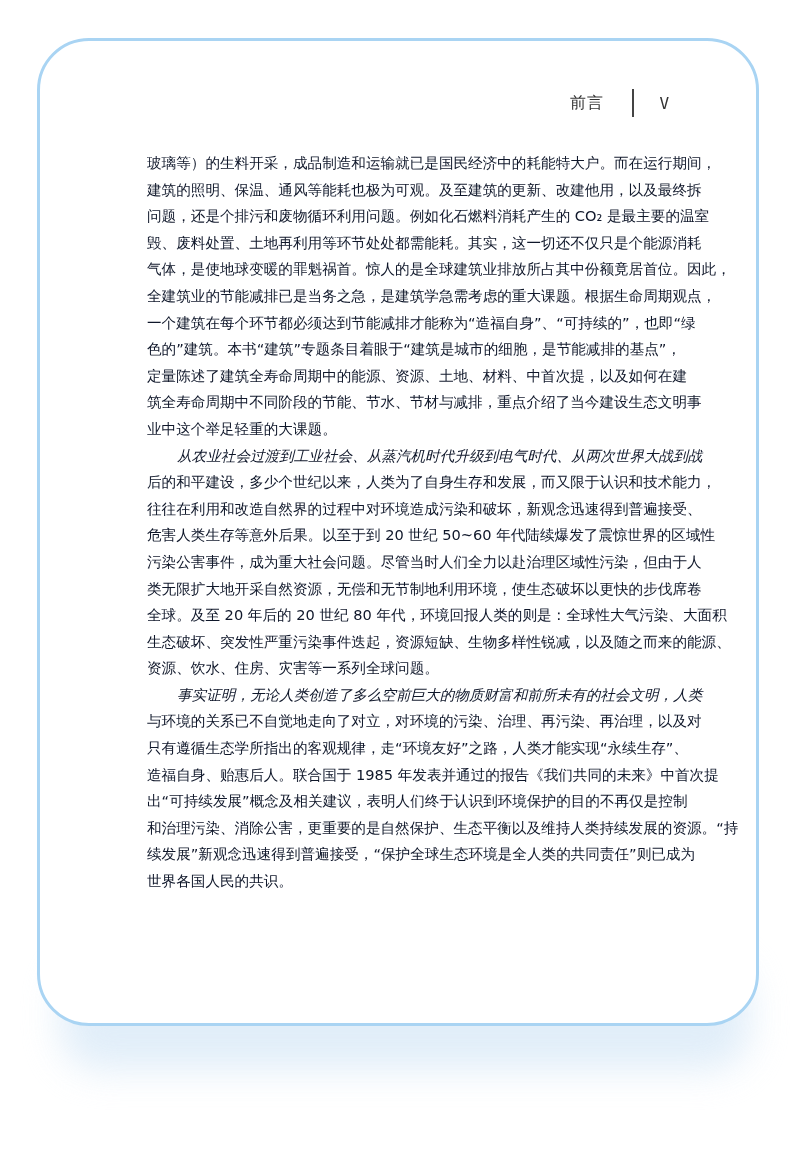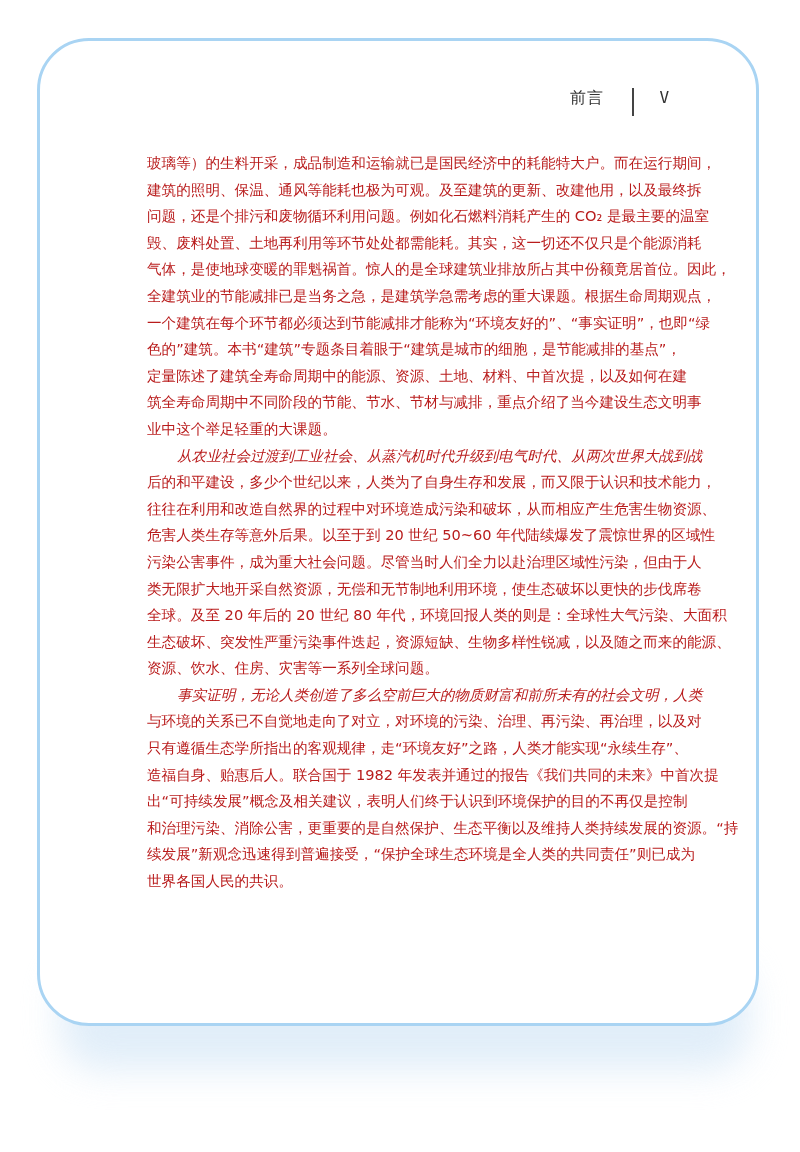--- a/index.html
+++ b/index.html
@@ -14,28 +14,28 @@
     filter:blur(18px);
     opacity:0.85;
   }
   .card {
     position:absolute; left:37px; top:38px; width:722px; height:988px;
     border:3px solid #a9d4f3; border-radius:52px; background:#ffffff;
     box-sizing:border-box;
   }
   .running-head {
     position:absolute; top:88px; left:540px; height:30px;
-    display:flex; color:#333;
+    display:flex; align-items:center; color:#333;
   }
   .rh-title { font-size:16px; letter-spacing:1px; width:64px; text-align:right; }
   .rh-sep { width:1.5px; height:28px; background:#444; margin:0 26px 0 28px; }
   .rh-page { font-size:16px; font-family:"DejaVu Sans Mono", monospace; }
   .body-text {
     position:absolute; left:147px; top:150px; width:520px;
-    font-size:14.6px; line-height:26.6px; color:#b91c1c;
+    font-size:14.6px; line-height:26.6px; color:#0f172a;
   }
   .line { white-space:nowrap; display:block; text-align:justify; text-align-last:justify; height:26.6px; }
   .line.last { text-align-last:left; }
   .line.indent { padding-left:30px;font-style:italic; }
 </style>
 </head>
 <body>
 
 <div class="shadow"></div>
 <div class="card"></div>
@@ -48,43 +48,43 @@
 
 <div class="body-text">
 
   <div>
     <span class="line">玻璃等）的生料开采，成品制造和运输就已是国民经济中的耗能特大户。而在运行期间，</span>
     <span class="line">建筑的照明、保温、通风等能耗也极为可观。及至建筑的更新、改建他用，以及最终拆</span>
     <span class="line">问题，还是个排污和废物循环利用问题。例如化石燃料消耗产生的 CO₂ 是最主要的温室</span>
     <span class="line">毁、废料处置、土地再利用等环节处处都需能耗。其实，这一切还不仅只是个能源消耗</span>
     <span class="line">气体，是使地球变暖的罪魁祸首。惊人的是全球建筑业排放所占其中份额竟居首位。因此，</span>
     <span class="line">全建筑业的节能减排已是当务之急，是建筑学急需考虑的重大课题。根据生命周期观点，</span>
-    <span class="line">一个建筑在每个环节都必须达到节能减排才能称为“环境友好的”、“事实证明”，也即“绿</span>
+    <span class="line">一个建筑在每个环节都必须达到节能减排才能称为“造福自身”、“可持续的”，也即“绿</span>
     <span class="line">色的”建筑。本书“建筑”专题条目着眼于“建筑是城市的细胞，是节能减排的基点”，</span>
     <span class="line">定量陈述了建筑全寿命周期中的能源、资源、土地、材料、中首次提，以及如何在建</span>
     <span class="line">筑全寿命周期中不同阶段的节能、节水、节材与减排，重点介绍了当今建设生态文明事</span>
     <span class="line last">业中这个举足轻重的大课题。</span>
   </div>
 
   <div>
     <span class="line indent">从农业社会过渡到工业社会、从蒸汽机时代升级到电气时代、从两次世界大战到战</span>
     <span class="line">后的和平建设，多少个世纪以来，人类为了自身生存和发展，而又限于认识和技术能力，</span>
-    <span class="line">往往在利用和改造自然界的过程中对环境造成污染和破坏，从而相应产生危害生物资源、</span>
+    <span class="line">往往在利用和改造自然界的过程中对环境造成污染和破坏，新观念迅速得到普遍接受、</span>
     <span class="line">危害人类生存等意外后果。以至于到 20 世纪 50~60 年代陆续爆发了震惊世界的区域性</span>
     <span class="line">污染公害事件，成为重大社会问题。尽管当时人们全力以赴治理区域性污染，但由于人</span>
     <span class="line">类无限扩大地开采自然资源，无偿和无节制地利用环境，使生态破坏以更快的步伐席卷</span>
     <span class="line">全球。及至 20 年后的 20 世纪 80 年代，环境回报人类的则是：全球性大气污染、大面积</span>
     <span class="line">生态破坏、突发性严重污染事件迭起，资源短缺、生物多样性锐减，以及随之而来的能源、</span>
     <span class="line last">资源、饮水、住房、灾害等一系列全球问题。</span>
   </div>
 
   <div>
     <span class="line indent">事实证明，无论人类创造了多么空前巨大的物质财富和前所未有的社会文明，人类</span>
     <span class="line">与环境的关系已不自觉地走向了对立，对环境的污染、治理、再污染、再治理，以及对</span>
     <span class="line">只有遵循生态学所指出的客观规律，走“环境友好”之路，人类才能实现“永续生存”、</span>
-    <span class="line">造福自身、贻惠后人。联合国于 1982 年发表并通过的报告《我们共同的未来》中首次提</span>
+    <span class="line">造福自身、贻惠后人。联合国于 1985 年发表并通过的报告《我们共同的未来》中首次提</span>
     <span class="line">出“可持续发展”概念及相关建议，表明人们终于认识到环境保护的目的不再仅是控制</span>
     <span class="line">和治理污染、消除公害，更重要的是自然保护、生态平衡以及维持人类持续发展的资源。“持</span>
     <span class="line">续发展”新观念迅速得到普遍接受，“保护全球生态环境是全人类的共同责任”则已成为</span>
     <span class="line last">世界各国人民的共识。</span>
   </div>
 
 </div>
 
 </body></html>

